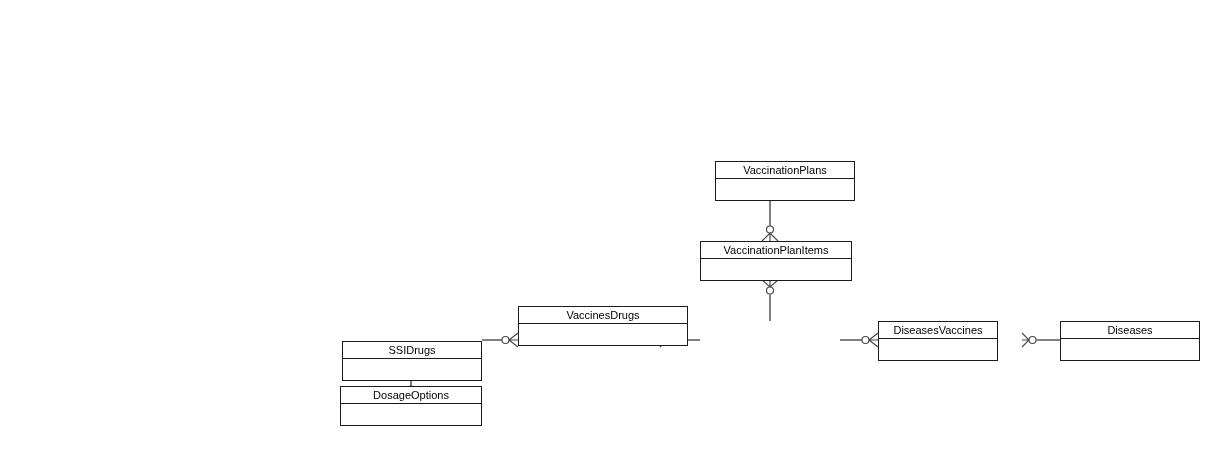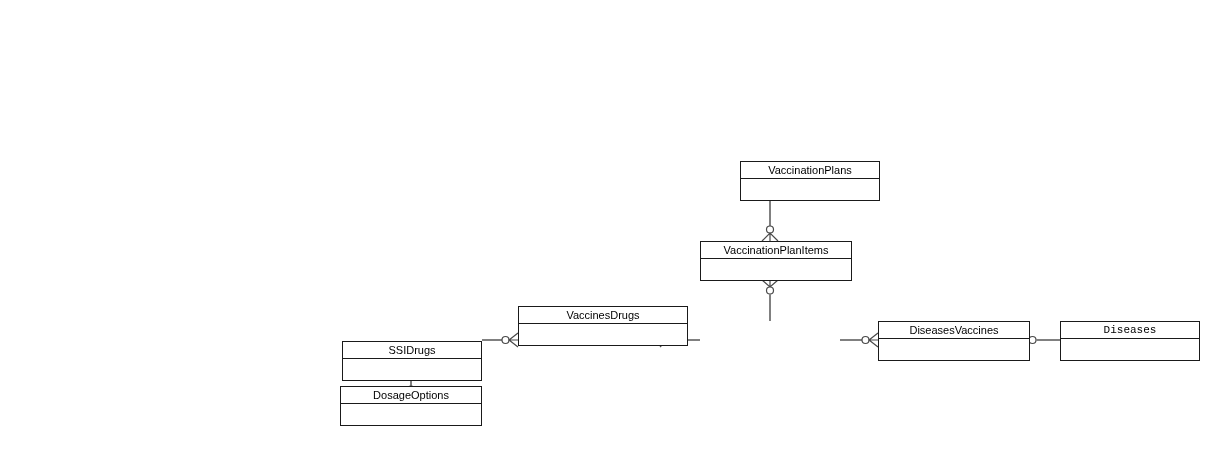--- a/index.html
+++ b/index.html
@@ -103,47 +103,47 @@
       <line class="conn-line" x1="1036" y1="340" x2="1060" y2="340"></line>
     </g>
 
     <g>
       <line class="conn-line" x1="411" y1="361" x2="411" y2="386"></line>
       <circle class="conn-circle" cx="411" cy="389.5" r="3.5"></circle>
       <path class="conn-marker" d="M403,401 L411,393 L419,401 M411,393 L411,401"></path>
     </g>
   </svg>
 
-  <div class="entity" style="left:740px; top:161px; width:140px;">
+  <div class="entity" style="left:715px; top:161px; width:140px;">
     <div class="entity-title">VaccinationPlans</div>
     <div class="entity-body"></div>
   </div>
 
   <div class="entity" style="left:700px; top:241px; width:152px;">
     <div class="entity-title">VaccinationPlanItems</div>
     <div class="entity-body"></div>
   </div>
 
 
   <div class="entity" style="left:342px; top:321px; width:140px;margin-top:20px;">
     <div class="entity-title">SSIDrugs</div>
     <div class="entity-body"></div>
   </div>
 
   <div class="entity" style="left:518px; top:306px; width:170px;">
     <div class="entity-title">VaccinesDrugs</div>
     <div class="entity-body"></div>
   </div>
 
-  <div class="entity" style="left:878px; top:321px; width:152px;">
+  <div class="entity" style="left:878px; top:321px; width:120px;">
     <div class="entity-title">DiseasesVaccines</div>
     <div class="entity-body"></div>
   </div>
 
-  <div class="entity" style="left:1060px; top:321px; width:140px;font-family:Liberation Mono, monospace;">
+  <div class="entity" style="left:1060px; top:321px; width:140px;">
     <div class="entity-title">Diseases</div>
     <div class="entity-body"></div>
   </div>
 
   <div class="entity" style="left:340px; top:386px; width:142px;">
     <div class="entity-title">DosageOptions</div>
     <div class="entity-body"></div>
   </div>
 
 </div>

